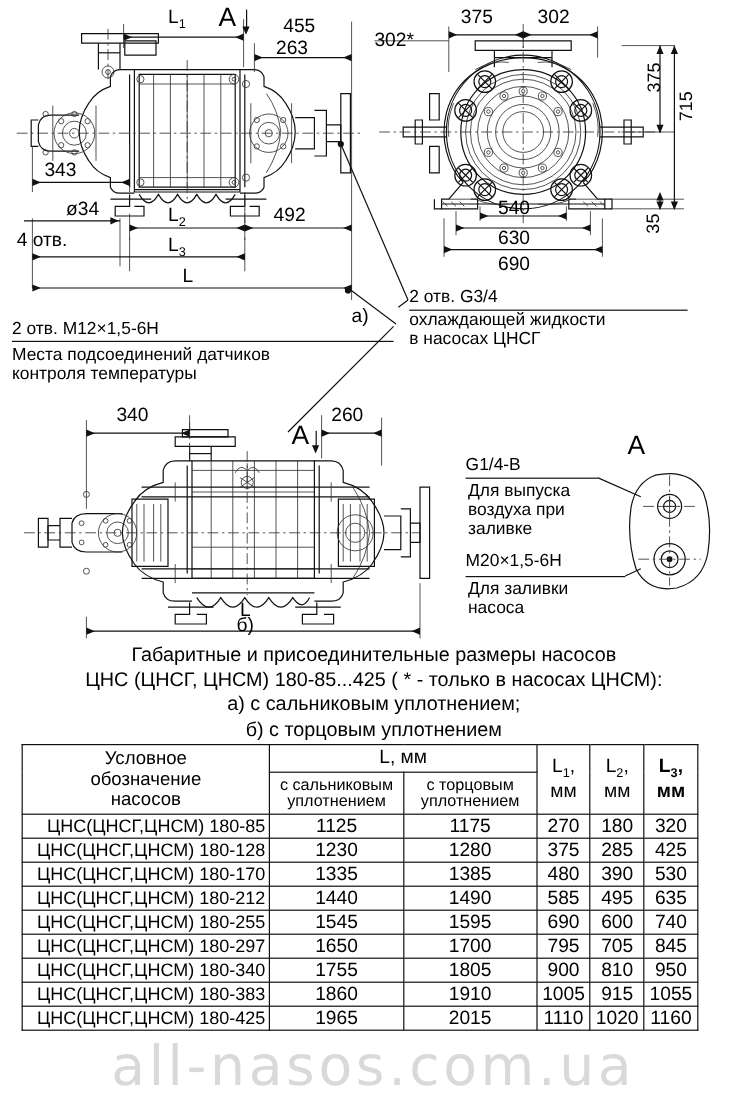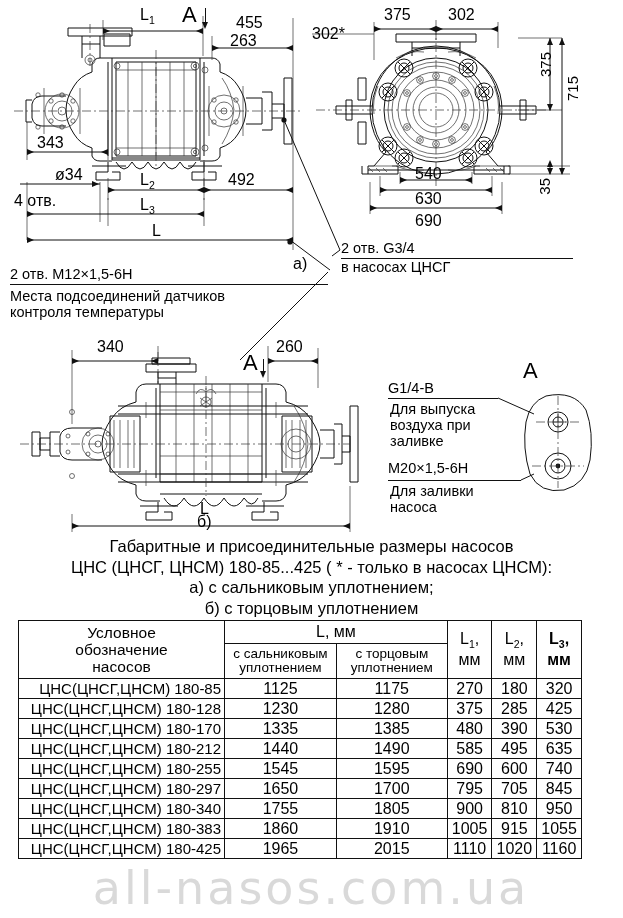--- a/index.html
+++ b/index.html
@@ -410,20 +410,21 @@
 
 <svg class="abs" style="left:180px;top:240px;" width="160" height="140">
   <path class="leader" d="M150,30 L110,0"></path>
   <path class="leader" d="M148,32 L60,120"></path>
   <circle class="dot" cx="110" cy="2" r="2.6"></circle>
 </svg>
 
 <div class="abs" style="left:341px;top:240px;width:280px;">
   <div class="notetxt">2 отв. G3/4</div>
   <div style="height:0;border-top:1px solid #111;width:232px;margin-top:2px;"></div>
+  <div class="notetxt">охлаждающей жидкости</div>
   <div class="notetxt">в насосах ЦНСГ</div>
 </div>
 <svg class="abs" style="left:248px;top:110px;" width="100" height="140">
   <path class="leader" d="M92,140 L36,10"></path>
   <path class="leader" d="M92,140 L84,146"></path>
   <circle class="dot" cx="36" cy="10" r="2.6"></circle>
 </svg>
 
 <div class="dwg" id="fig-b" style="left:0px;top:336px;width:360px;height:200px;">
   <svg width="360" height="200" viewBox="0 0 360 200">

